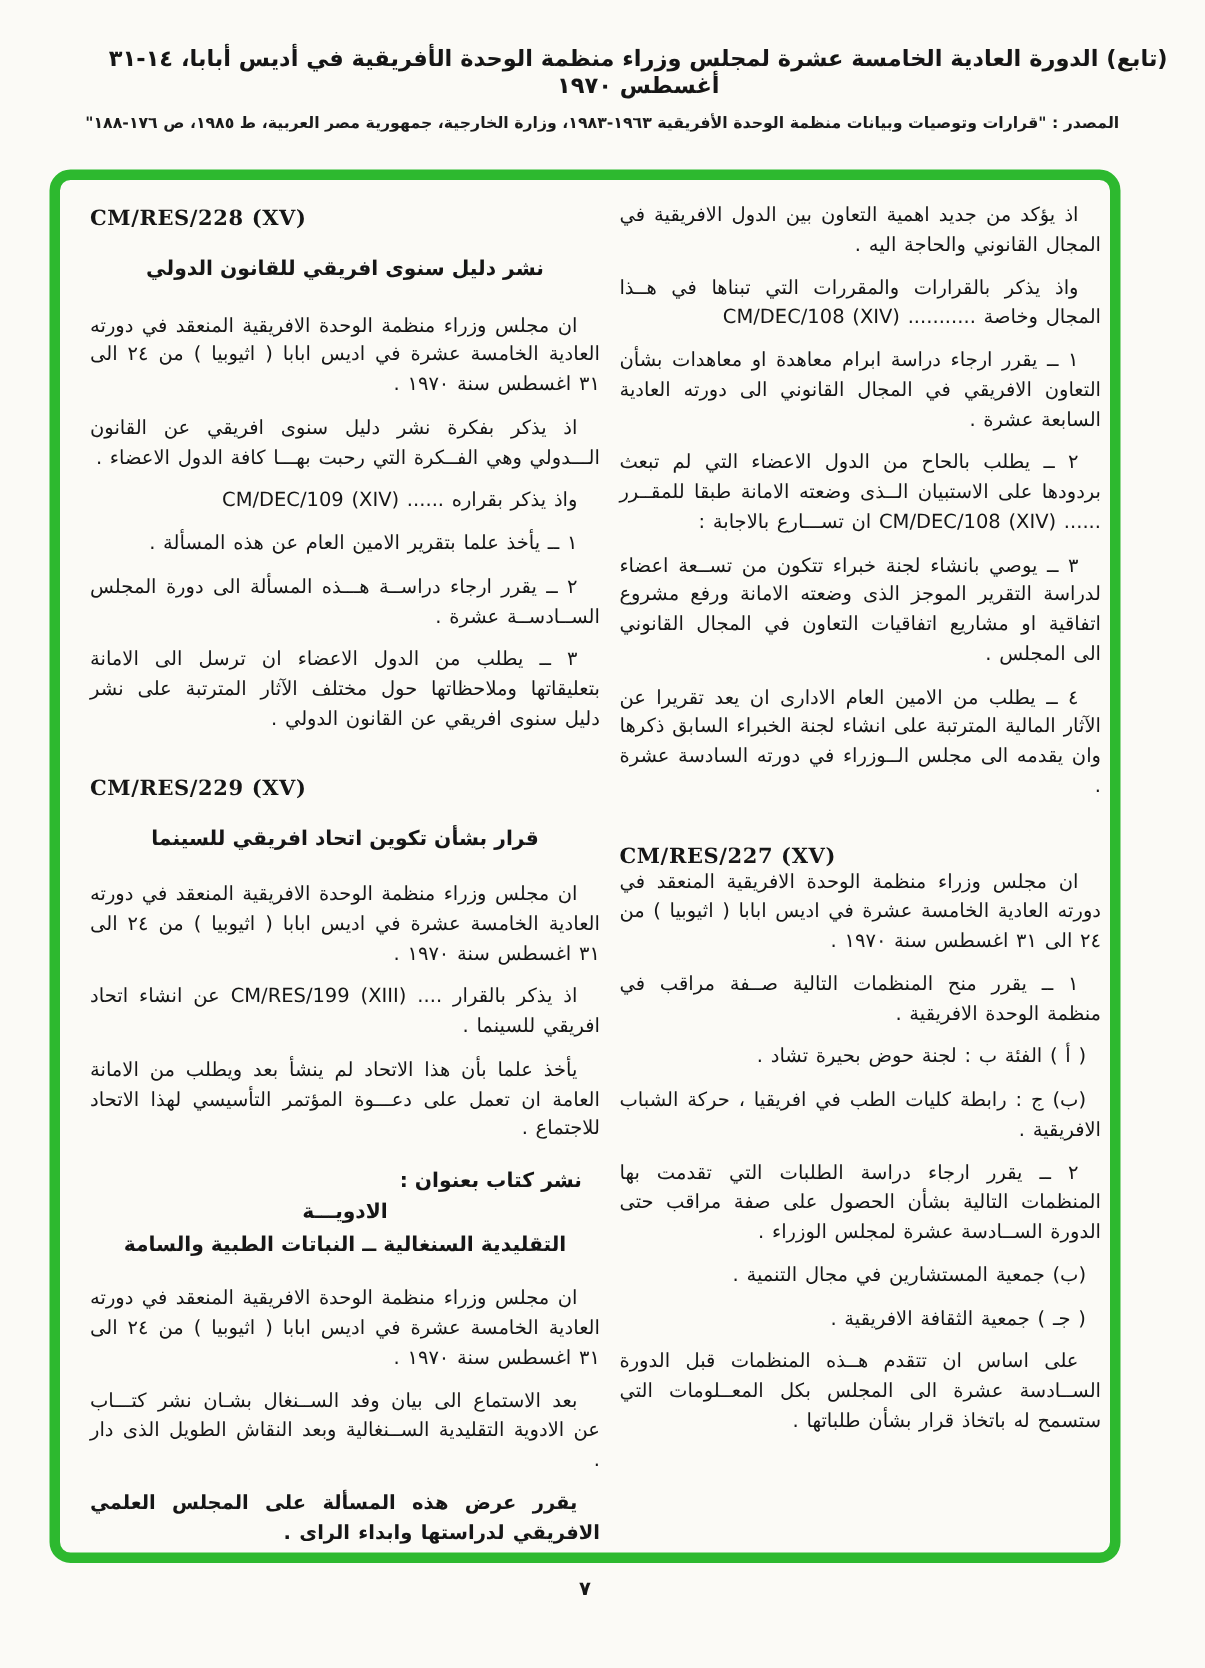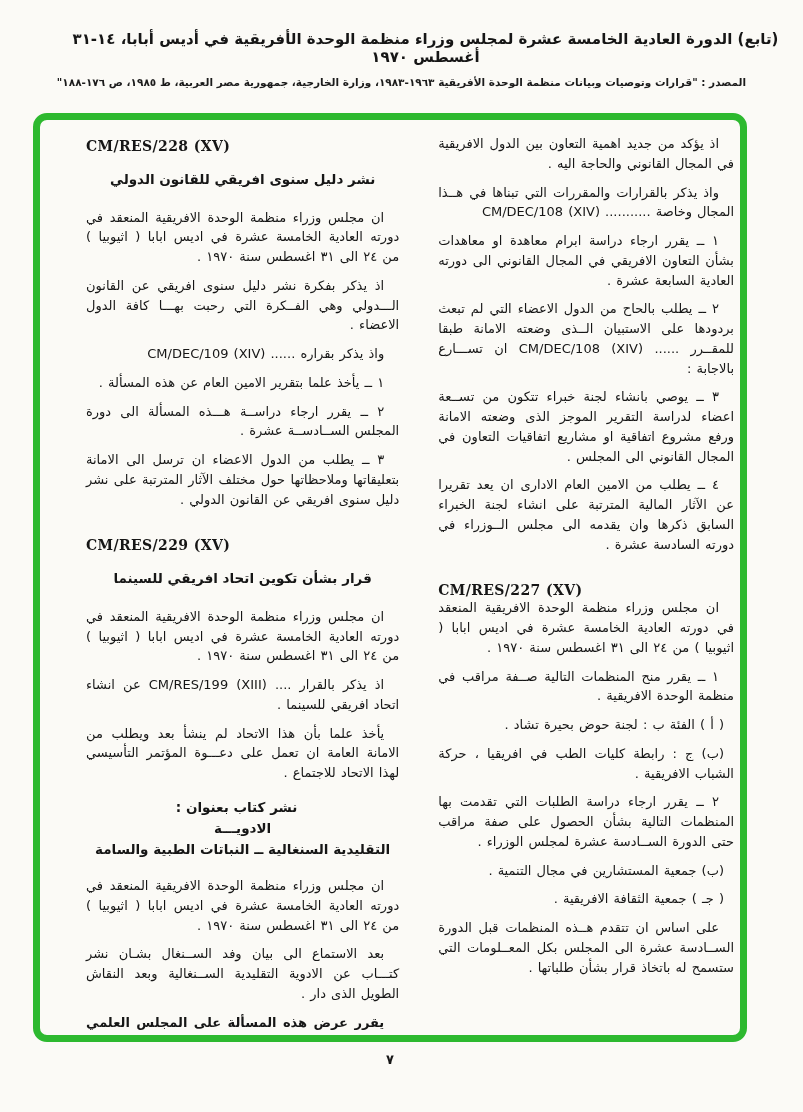--- a/index.html
+++ b/index.html
@@ -12,21 +12,21 @@
   .header{position:absolute;top:30px;left:0;right:0;direction:rtl;text-align:center;}
   .header-title{font-size:15px;font-weight:bold;letter-spacing:.2px;padding-left:48px;}
   .header-source{font-size:10.5px;font-weight:bold;margin-top:10px;color:#1b1b1b;}
 
   .frame{
     position:absolute;left:33px;top:113px;width:714px;height:929px;
     box-sizing:border-box;border:7px solid #2db92f;border-radius:14px;
     padding:14px 6px 0 20px;overflow:hidden;background:transparent;
   }
   .cols{display:flex;direction:rtl;gap:13px;height:100%;}
-  .col{direction:rtl;margin-left:26px;}
+  .col{direction:rtl;}
   .col-right{width:322px;}
   .col-left{width:341px;}
 
   .para{
     font-size:13px;line-height:1.52;margin:0 0 9px;
     text-align:justify;text-indent:15px;word-spacing:1px;
   }
   .sub{text-indent:10px;}
   .bold{font-weight:bold;}
   .code{
@@ -35,21 +35,21 @@
     font-size:14px;letter-spacing:.4px;margin:28px 0 0;
   }
   .col > .code:first-child{margin-top:4px;}
   .title{
     font-size:13.5px;font-weight:bold;text-align:center;
     margin:16px 0 18px;line-height:1.45;
   }
   .title-tight{margin:0 0 2px;}
   .title-last{margin:0 0 16px;}
   .lead{
-    font-size:13.5px;font-weight:bold;text-align:center;
+    font-size:13.5px;font-weight:bold;text-align:right;
     margin:16px 0 4px;text-indent:12px;
   }
   .page-number{
     position:absolute;top:1052px;left:33px;width:714px;
     text-align:center;font-size:13px;font-weight:bold;
   }
 </style>
 </head>
 <body style="background: rgb(251, 250, 246); color: rgb(22, 22, 22);">
 

